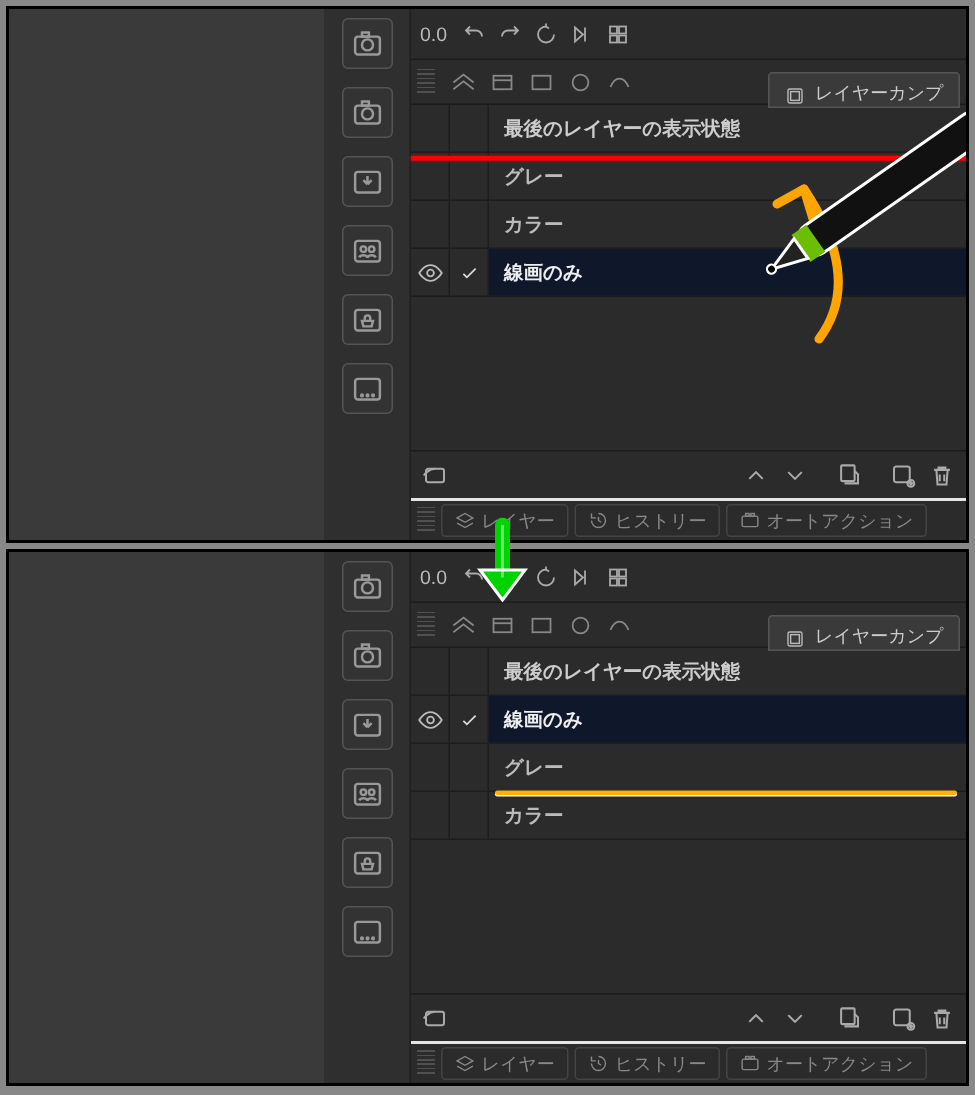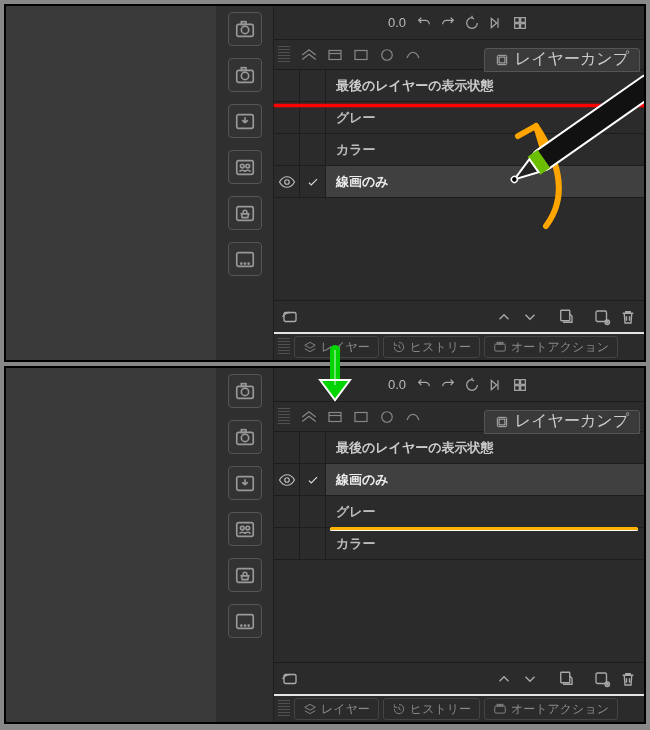--- a/index.html
+++ b/index.html
@@ -38,55 +38,55 @@
   }
   .sbtn svg { width:22px; height:22px; stroke:#999; fill:none; stroke-width:1.8; }
 
   .main {
     position:absolute; left:268px; top:0; right:0; height:100%;
     background:#2b2b2b;
     display:flex; flex-direction:column;
   }
 
   .toprow {
-    height:34px; display:flex; align-items:center; justify-content:center;
+    height:34px; display:flex; align-items:center; justify-content:flex-start;
     gap:4px; padding:0 6px; border-bottom:1px solid #1c1c1c;
     font-size:13px; color:#bbb;
   }
   .toprow .val { margin-right:4px; }
   .ibtn { width:20px; height:20px; display:flex; align-items:center; justify-content:center; }
   .ibtn svg { width:16px; height:16px; stroke:#aaa; fill:none; stroke-width:1.8; }
 
   .secondrow {
     height:30px; display:flex; align-items:center;
     padding:0 4px; gap:4px; border-bottom:1px solid #1c1c1c;
   }
   .grip { width:12px; height:18px;
     background: repeating-linear-gradient(#888,#888 1px,transparent 1px,transparent 3px);
     opacity:.4;
   }
   .miniicons { display:flex; gap:8px; margin-left:6px; flex:1; }
   .miniicons svg { width:18px; height:18px; stroke:#888; fill:none; stroke-width:1.6; }
   .tab {
-    height:24px; padding:0 10px; display:flex; align-items:center; gap:6px;
+    height:24px; padding:0 10px; display:flex; align-items:flex-end; gap:6px;
     background:#3a3a3a; border:1px solid #555; border-radius:3px 3px 0 0;
-    font-size:16px; color:#ccc;margin-top:10px;
+    font-size:12px; color:#ccc;margin-top:10px;
   }
   .tab svg { width:14px; height:14px; stroke:#bbb; fill:none; stroke-width:1.6; }
 
   .list { flex:1; position:relative; }
   .row {
     height:32px; display:flex; align-items:center;
     border-bottom:1px solid #1d1d1d;
   }
   .cell1 { width:26px; height:100%; display:flex; align-items:center; justify-content:center; border-right:1px solid #1d1d1d; }
   .cell2 { width:26px; height:100%; display:flex; align-items:center; justify-content:center; border-right:1px solid #1d1d1d; }
   .celltxt { flex:1; padding-left:10px; color:#bbb;font-weight:bold; }
   .row.header .celltxt { color:#ccc; }
-  .row.sel .celltxt { background:#404040; color:#eee; height:100%; display:flex; align-items:center; padding-left:10px; }
+  .row.sel .celltxt { background:#0f172a; color:#eee; height:100%; display:flex; align-items:center; padding-left:10px; }
   .eye svg { width:18px; height:18px; stroke:#bbb; fill:none; stroke-width:1.6; }
   .chk svg { width:14px; height:14px; stroke:#ddd; fill:none; stroke-width:2; }
 
   .redline { position:absolute; left:0; right:0; height:3px; background:#ff0000; box-shadow:0 0 2px #f00; top:34px; }
   .orangeline { position:absolute; left:56px; right:6px; height:3px; background:#ffb300; box-shadow:0 1px 0 #fff; top:95px; border-radius:2px; }
 
   .botrow {
     height:32px; display:flex; align-items:center; padding:0 6px; gap:6px;
     border-top:1px solid #1c1c1c;
   }

